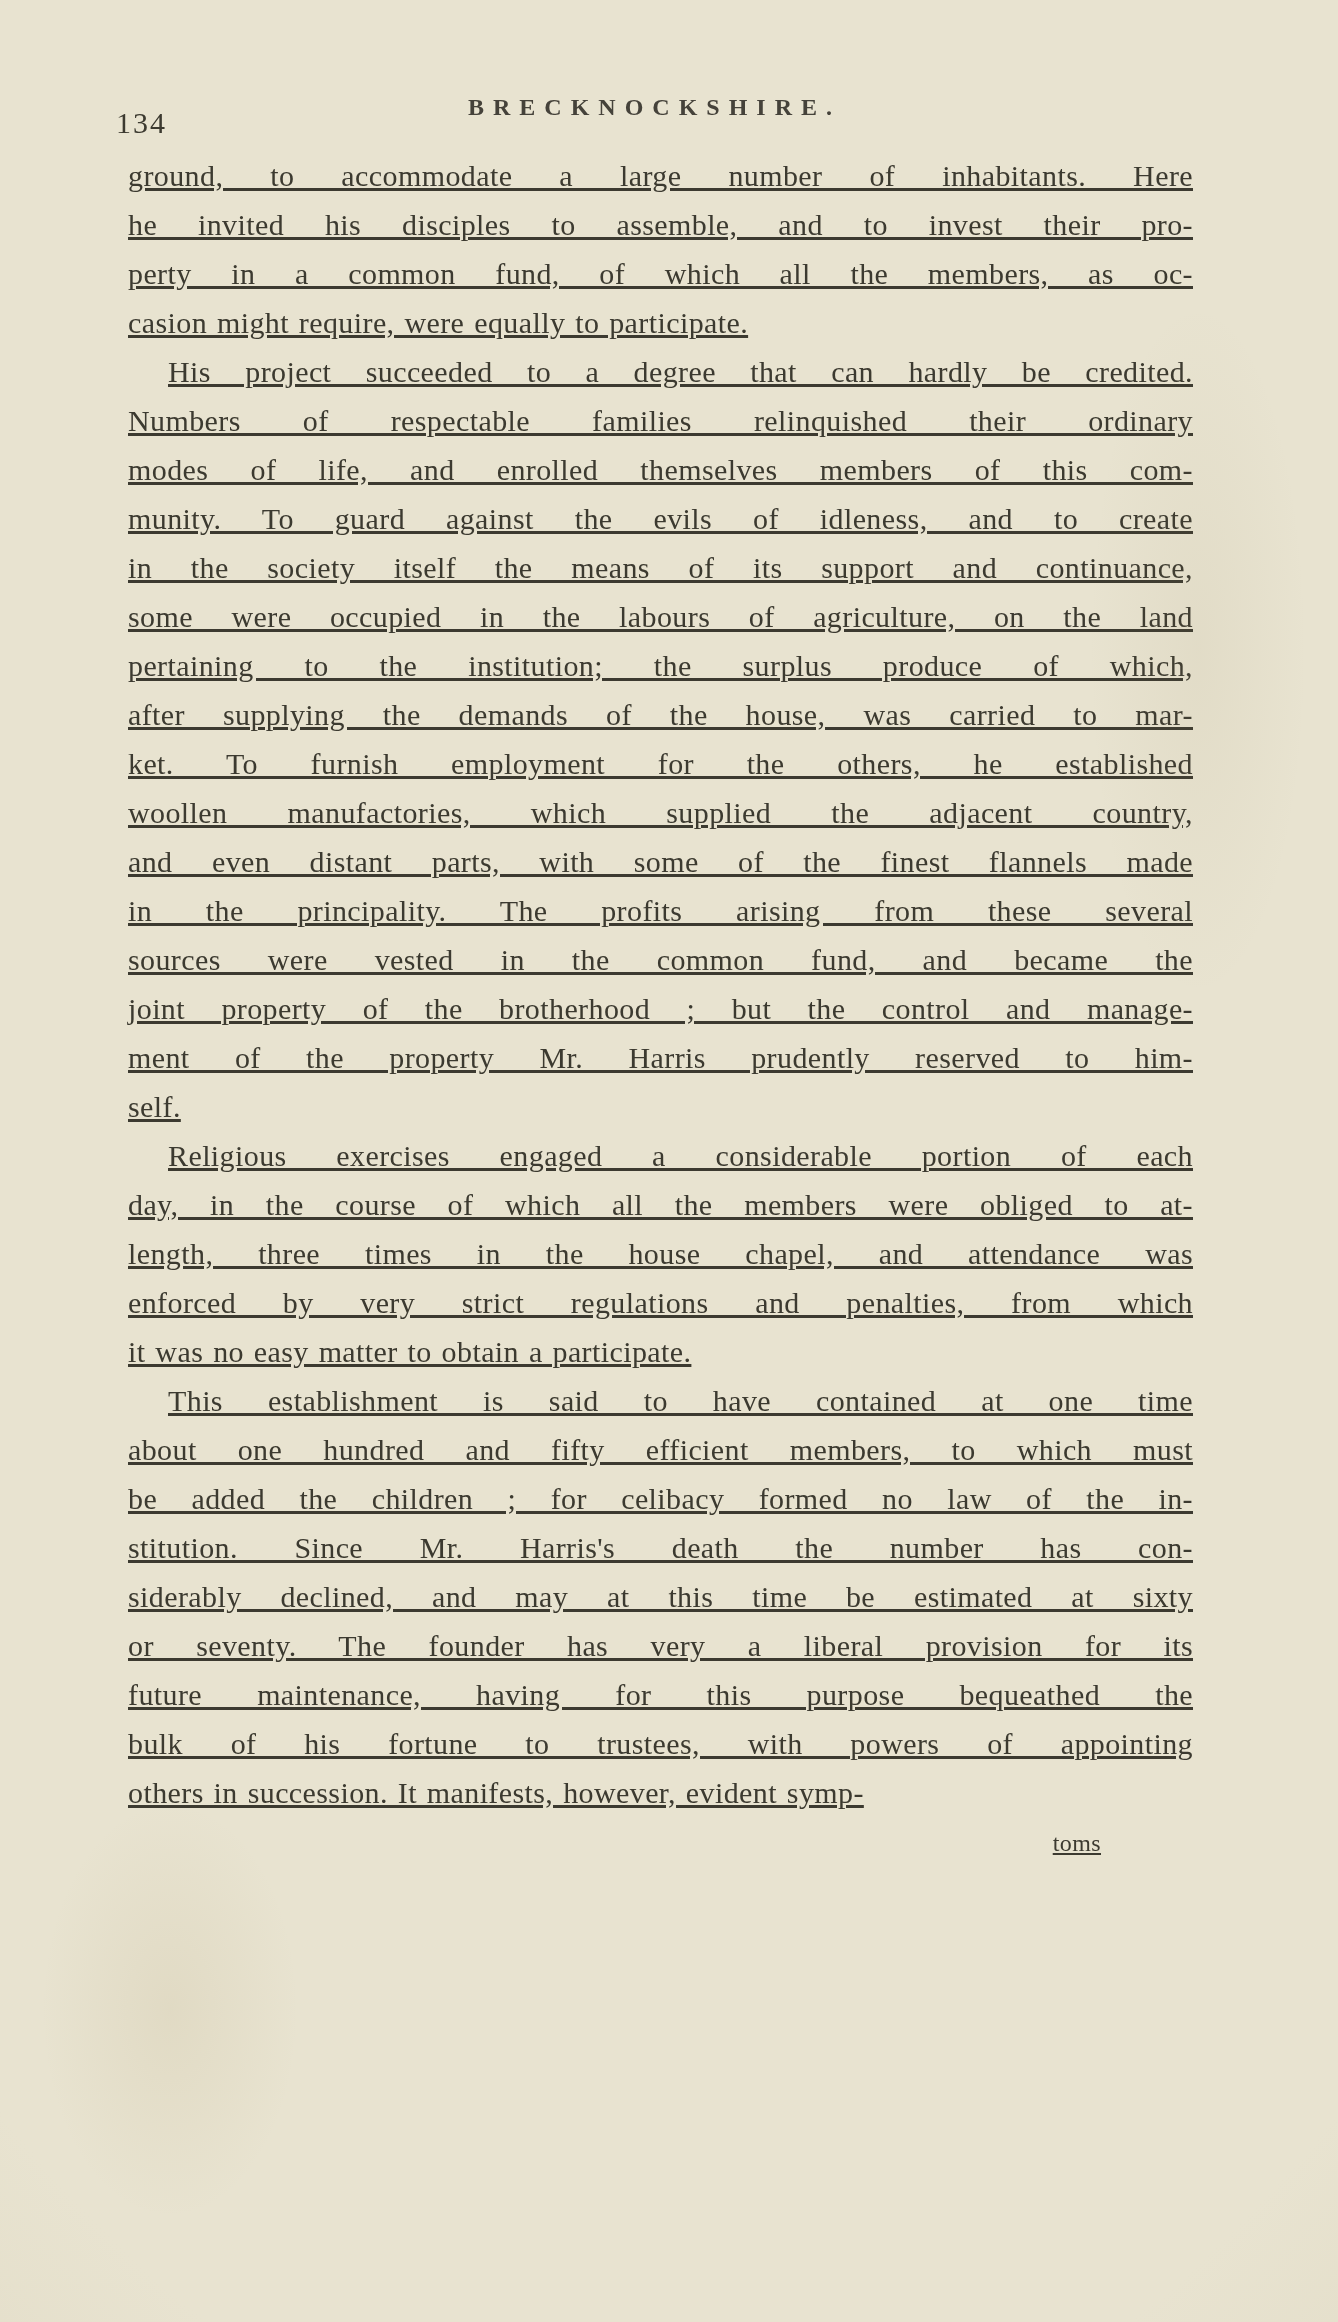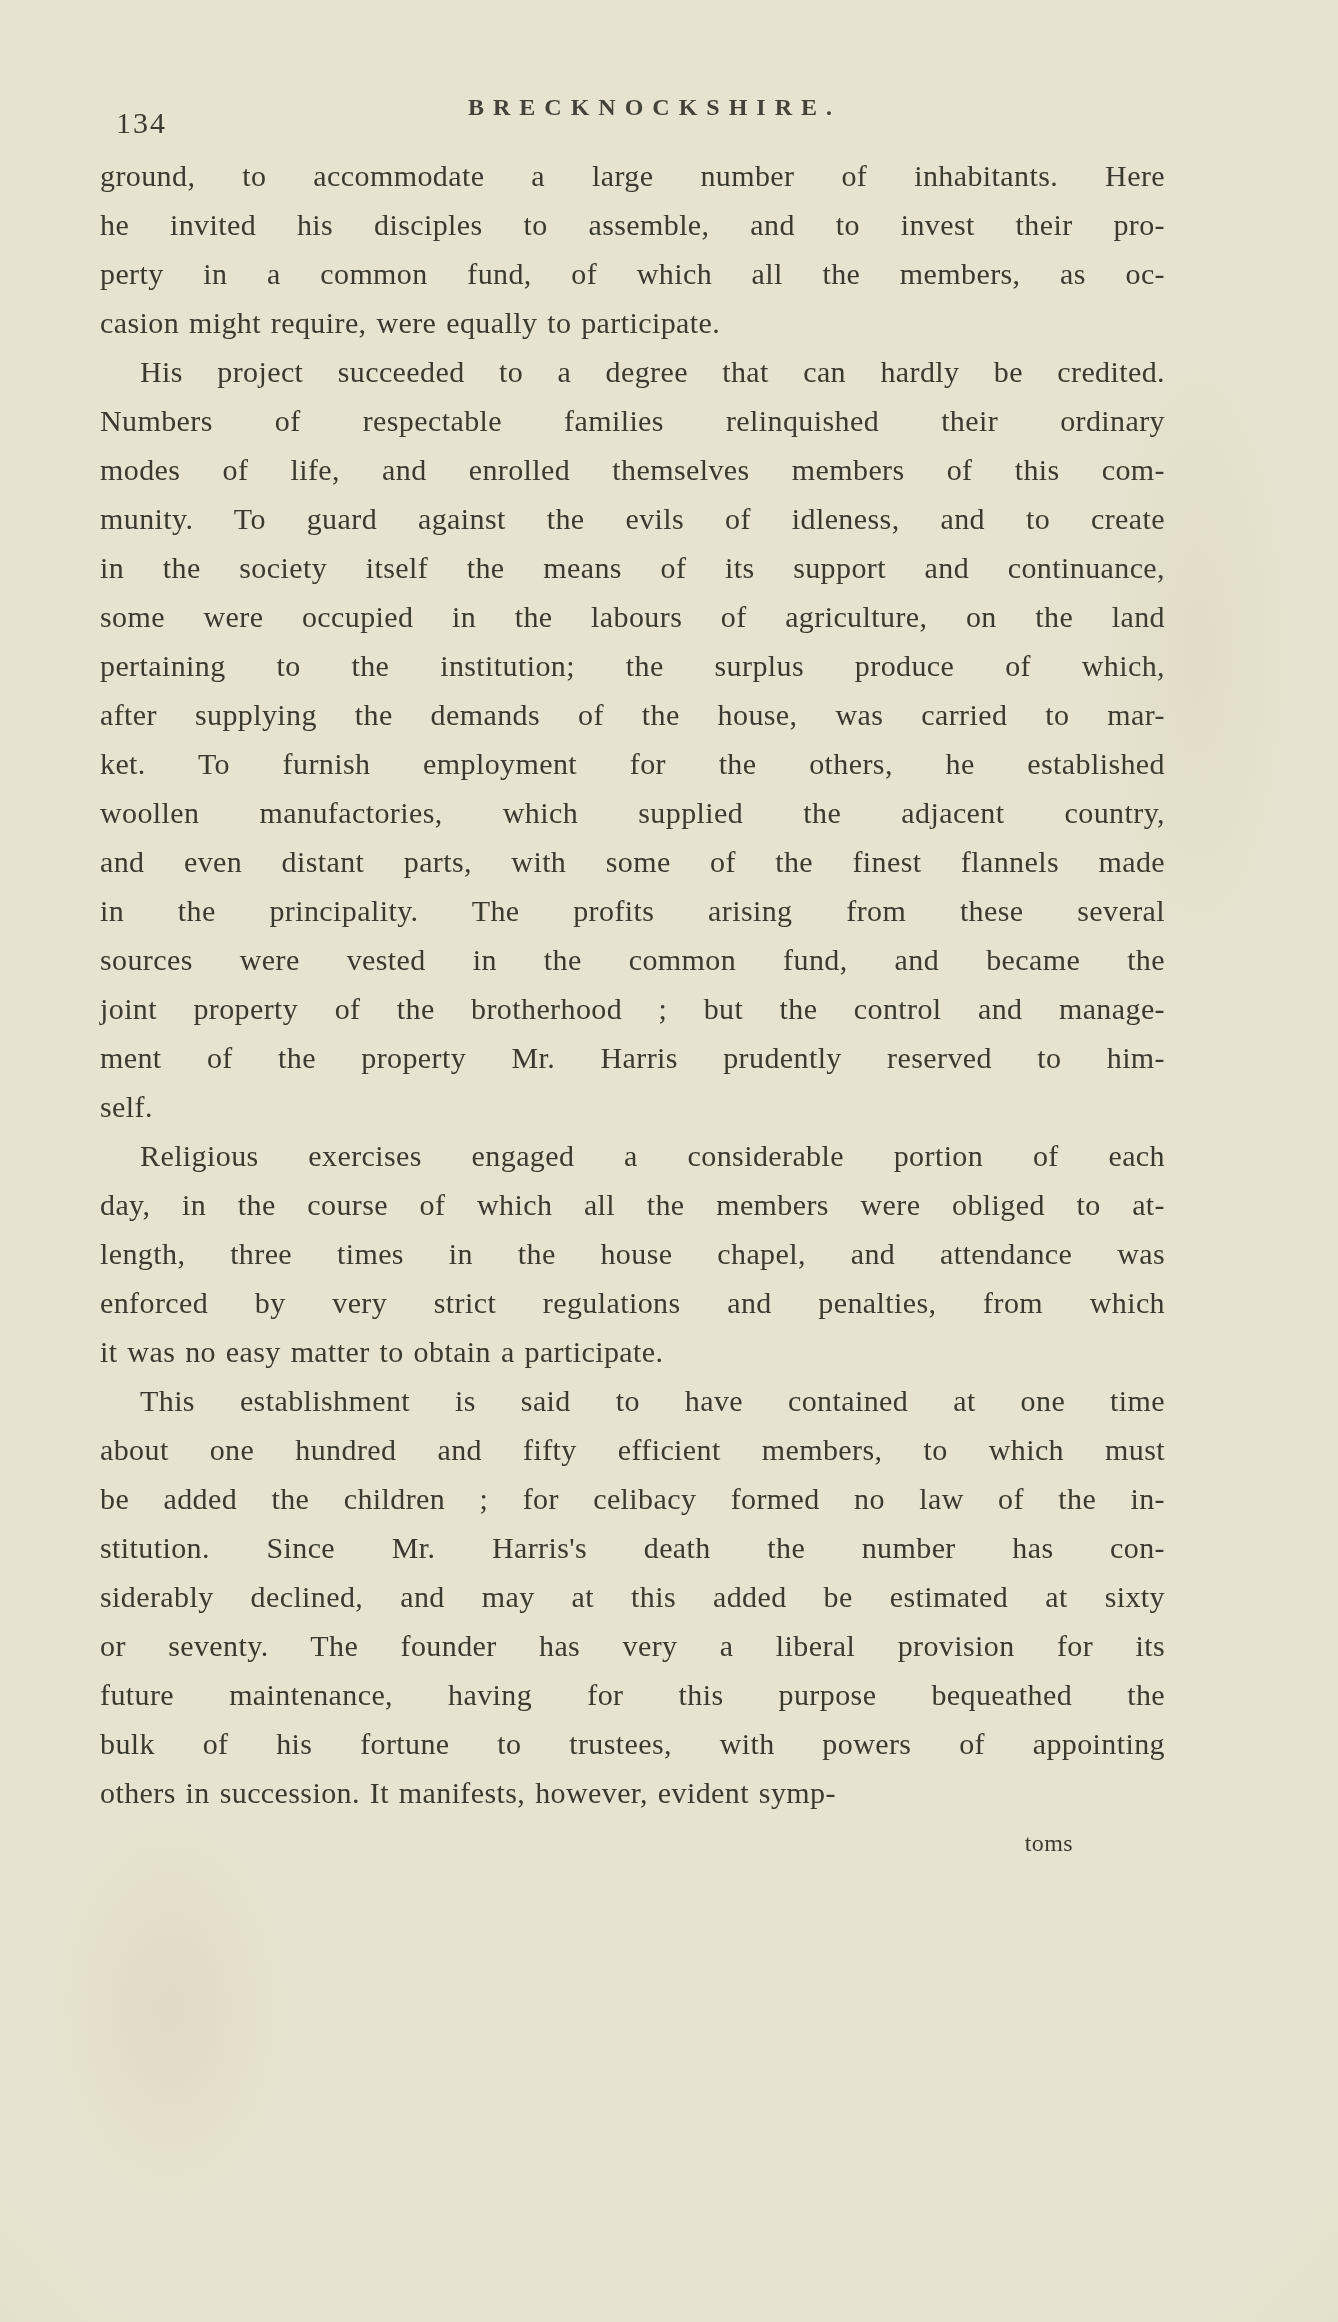--- a/index.html
+++ b/index.html
@@ -57,22 +57,23 @@
     font-size: 24px;
     letter-spacing: 9px;
     font-weight: bold;
     color: #45423a;
     transform: translateX(6px);
   }
 
   .body {
     position: absolute;
     top: 151px;
-    left: 100px;
+    left: 128px;
     width: 1065px;
+    text-decoration: underline;
   }
   .line {
     font-size: 30px;
     line-height: 49px;
     letter-spacing: 0.4px;
     word-spacing: 2px;
     text-align: justify;
     text-align-last: justify;
     white-space: normal;
     color: var(--ink);
@@ -133,21 +134,21 @@
         <div class="line">day, in the course of which all the members were obliged to at-</div>
         <div class="line">length, three times in the house chapel, and attendance was</div>
         <div class="line">enforced by very strict regulations and penalties, from which</div>
         <div class="line last">it was no easy matter to obtain a participate.</div>
       </div>
       <div class="paragraph indent">
         <div class="line">This establishment is said to have contained at one time</div>
         <div class="line">about one hundred and fifty efficient members, to which must</div>
         <div class="line">be added the children ; for celibacy formed no law of the in-</div>
         <div class="line">stitution.  Since Mr. Harris's death the number has con-</div>
-        <div class="line">siderably declined, and may at this added be estimated at sixty</div>
+        <div class="line">siderably declined, and may at this time be estimated at sixty</div>
         <div class="line">or seventy.  The founder has very a liberal provision for its</div>
         <div class="line">future maintenance, having for this purpose bequeathed the</div>
         <div class="line">bulk of his fortune to trustees, with powers of appointing</div>
         <div class="line last">others in succession.  It manifests, however, evident symp-</div>
       </div>
       <div class="catchword-row"><span>toms</span></div>
     </div>
 </div>
 
 </body></html>

